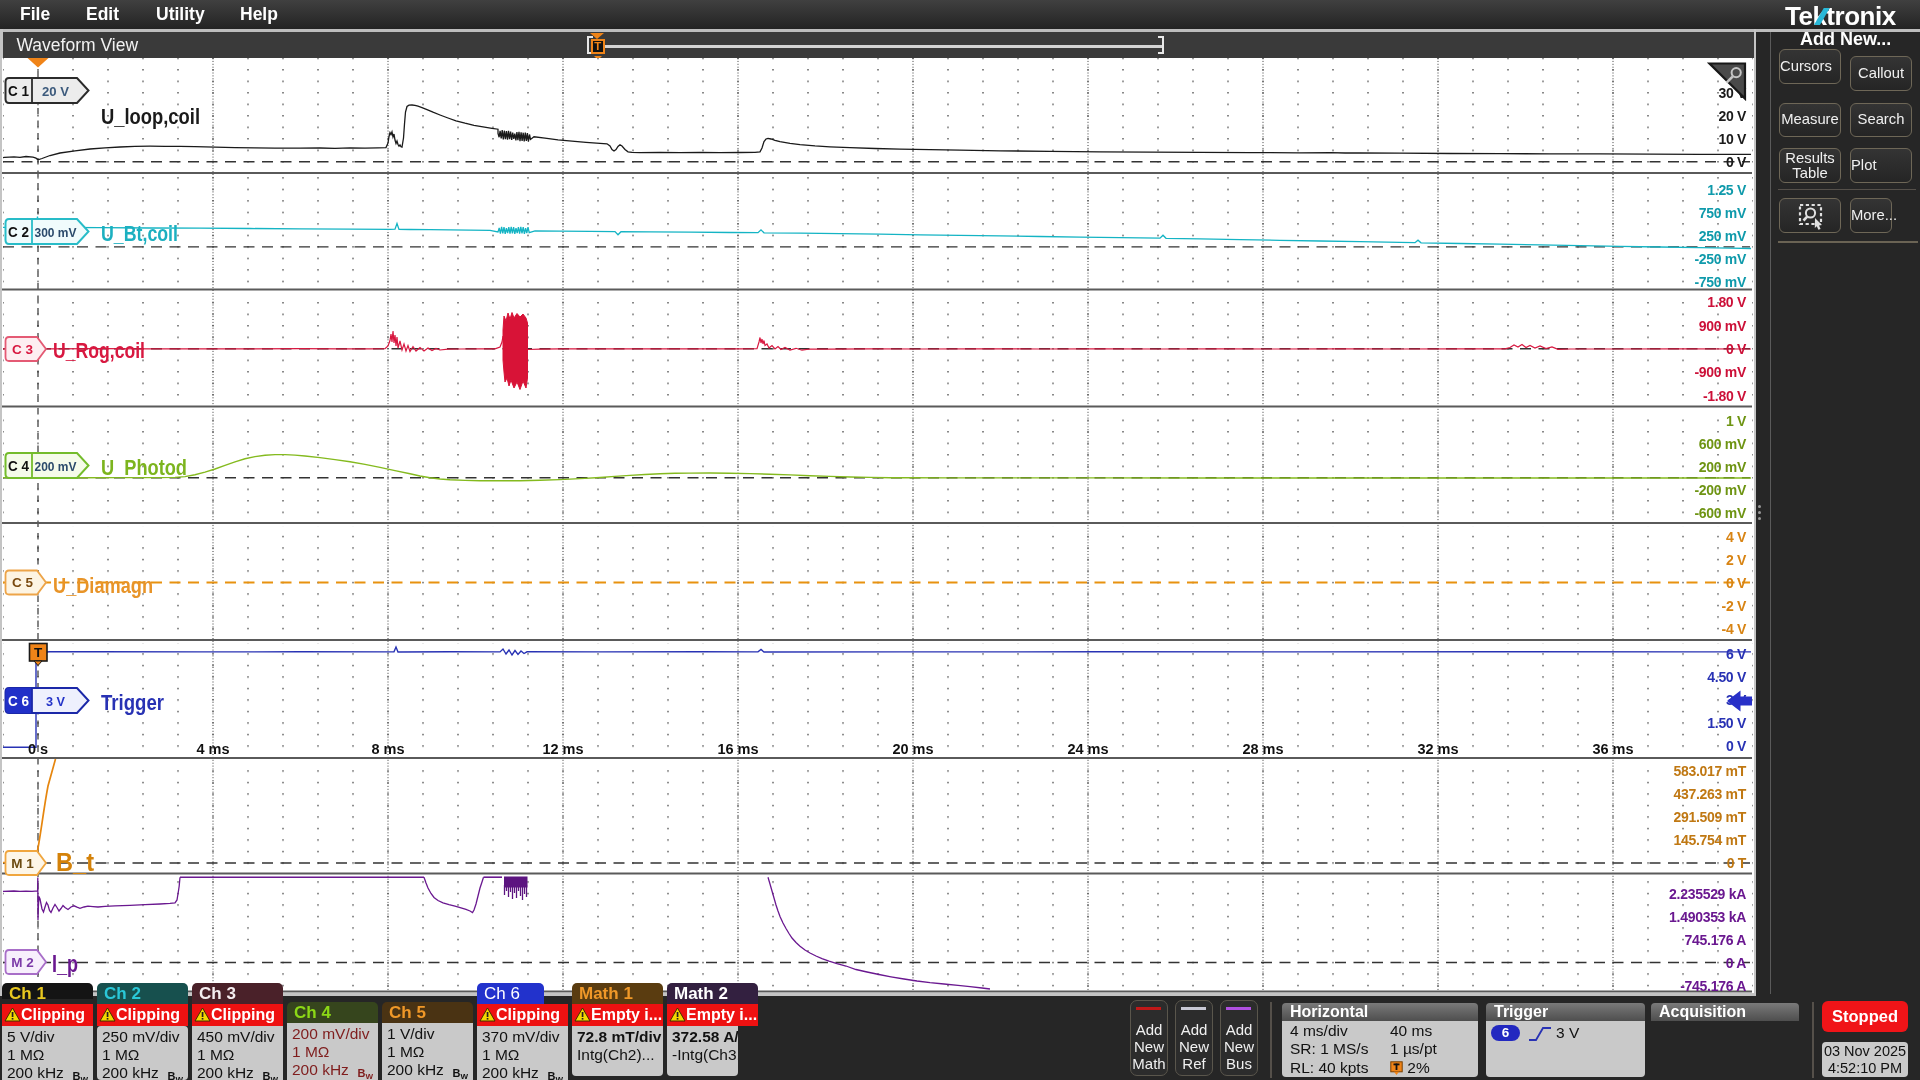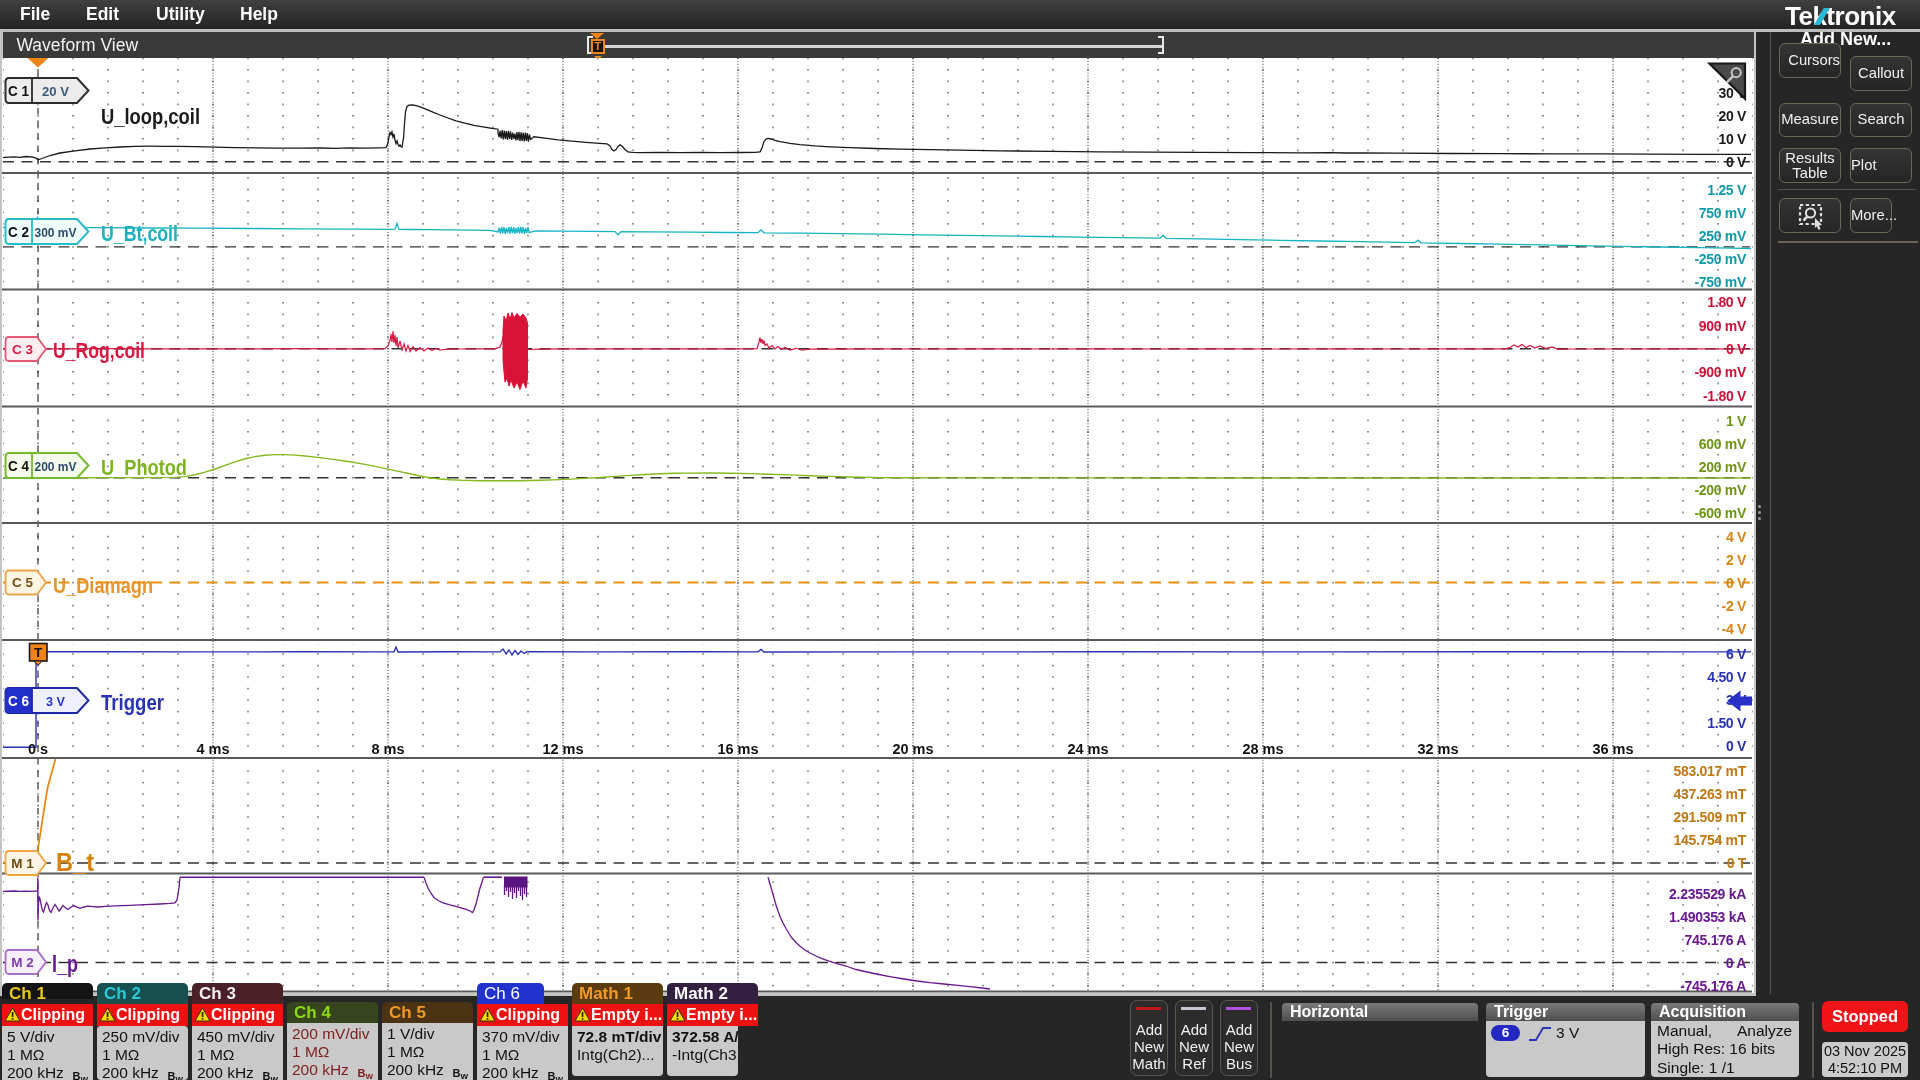--- a/index.html
+++ b/index.html
@@ -197,21 +197,21 @@
 <path d="M 1707.5,5.5 L 1743,5.5 L 1743,40.5 Z" fill="#4a4a4a" stroke="#181818" stroke-width="2.2"></path>
 <circle cx="1734.2" cy="14.6" r="4.6" fill="none" stroke="#c4c4c4" stroke-width="2"></circle>
 <line x1="1730.8" y1="18.4" x2="1724.6" y2="24.6" stroke="#c4c4c4" stroke-width="2.6"></line>
 </svg>
 <div class="abs" style="left:1756px;top:31.5px;width:164px;height:962px;background:#262626"></div>
 <div class="abs" style="left:1770px;top:31.5px;width:1px;height:962px;background:#5a5a5a"></div>
 <div class="abs" style="left:1757.5px;top:505px;width:3px;height:3px;border-radius:50%;background:#999"></div>
 <div class="abs" style="left:1757.5px;top:511px;width:3px;height:3px;border-radius:50%;background:#999"></div>
 <div class="abs" style="left:1757.5px;top:517px;width:3px;height:3px;border-radius:50%;background:#999"></div>
 <div class="abs" style="left:1800px;top:29px;color:#fff;font-size:18px;font-weight:bold">Add New...</div>
-<div class="abs" style="left:1779px;top:43px;width:62px;height:35px;background:linear-gradient(#343434,#252525);border:1.5px solid #6e6757;border-radius:6px;color:#f0f0f0;text-align:right;font-size:14.8px;line-height:32px">Cursors</div>
+<div class="abs" style="left:1779px;top:49px;width:62px;height:35px;background:linear-gradient(#343434,#252525);border:1.5px solid #6e6757;border-radius:6px;color:#f0f0f0;text-align:left;font-size:14.8px;line-height:32px">Cursors</div>
 <div class="abs" style="left:1850px;top:55.5px;width:62px;height:35px;background:linear-gradient(#343434,#252525);border:1.5px solid #6e6757;border-radius:6px;color:#f0f0f0;text-align:center;font-size:14.8px;line-height:32px">Callout</div>
 <div class="abs" style="left:1779px;top:103px;width:62px;height:34px;background:linear-gradient(#343434,#252525);border:1.5px solid #6e6757;border-radius:6px;color:#f0f0f0;text-align:center;font-size:14.8px;line-height:31px">Measure</div>
 <div class="abs" style="left:1850px;top:103px;width:62px;height:34px;background:linear-gradient(#343434,#252525);border:1.5px solid #6e6757;border-radius:6px;color:#f0f0f0;text-align:center;font-size:14.8px;line-height:31px">Search</div>
 <div class="abs" style="left:1779px;top:147.5px;width:62px;height:35px;background:linear-gradient(#343434,#252525);border:1.5px solid #6e6757;border-radius:6px;color:#f0f0f0;text-align:center;font-size:14.8px;line-height:15.5px;padding-top:2px">Results<br>Table</div>
 <div class="abs" style="left:1850px;top:147.5px;width:62px;height:35px;background:linear-gradient(#343434,#252525);border:1.5px solid #6e6757;border-radius:6px;color:#f0f0f0;text-align:left;font-size:14.8px;line-height:32px">Plot</div>
 <div class="abs" style="left:1850px;top:197.5px;width:42px;height:35px;background:linear-gradient(#343434,#252525);border:1.5px solid #6e6757;border-radius:6px;color:#f0f0f0;text-align:center;font-size:14.8px;line-height:32px">More...</div>
 <div class="abs" style="left:1779px;top:197.5px;width:62px;height:35px;background:linear-gradient(#343434,#252525);border:1.5px solid #6e6757;border-radius:6px;color:#f0f0f0;text-align:center">
 <svg width="34" height="30" style="margin-top:2px" viewBox="0 0 34 30">
       <rect x="7" y="4" width="21" height="19" fill="none" stroke="#e0e0e0" stroke-width="2.2" stroke-dasharray="3.2,2.6"></rect>
       <circle cx="17.5" cy="12" r="4.6" fill="none" stroke="#e0e0e0" stroke-width="2"></circle>
@@ -296,34 +296,41 @@
 <div class="abs" style="left:667px;top:1026px;width:71px;height:50px;background:#c9c9c9;border-radius:0 0 4px 4px;color:#111;font-size:15.5px;padding:2px 5px 0 5px;line-height:18.2px;white-space:nowrap;overflow:hidden">
     <div style="font-weight:bold">372.58 A/...</div>
     <div style="font-weight:normal">-Intg(Ch3...</div>
   </div>
 <div class="abs" style="left:1130px;top:1000px;width:38px;height:76px;background:#2c2c2c;border:1.5px solid #5a564c;border-radius:7px;color:#f0f0f0;font-size:15px;text-align:center;line-height:17px;padding-top:20px"><div class="abs" style="left:5px;top:6px;width:25px;height:2.5px;background:#c01818"></div>Add<br>New<br>Math</div>
 <div class="abs" style="left:1175px;top:1000px;width:38px;height:76px;background:#2c2c2c;border:1.5px solid #5a564c;border-radius:7px;color:#f0f0f0;font-size:15px;text-align:center;line-height:17px;padding-top:20px"><div class="abs" style="left:5px;top:6px;width:25px;height:2.5px;background:#c8c8d4"></div>Add<br>New<br>Ref</div>
 <div class="abs" style="left:1220px;top:1000px;width:38px;height:76px;background:#2c2c2c;border:1.5px solid #5a564c;border-radius:7px;color:#f0f0f0;font-size:15px;text-align:center;line-height:17px;padding-top:20px"><div class="abs" style="left:5px;top:6px;width:25px;height:2.5px;background:#b050e0"></div>Add<br>New<br>Bus</div>
 <div class="abs" style="left:1270px;top:1002px;width:1.5px;height:76px;background:#55504a"></div>
 <div class="abs" style="left:1282px;top:1003px;width:196px;height:74px;border-radius:4px;overflow:hidden">
     <div style="height:17.5px;background:linear-gradient(#7a7a7a,#4e4e4e);color:#fff;font-size:16px;font-weight:bold;padding-left:8px;line-height:17px">Horizontal</div>
+    <div style="height:56.5px;background:#c9c9c9;position:relative;font-size:15.5px;color:#111">
+<span class="abs" style="left:8px;top:1.0px">4 ms/div</span>
+<span class="abs" style="left:108px;top:1.0px">40 ms</span>
+<span class="abs" style="left:8px;top:19.5px">SR: 1 MS/s</span>
+<span class="abs" style="left:108px;top:19.5px">1 µs/pt</span>
+<span class="abs" style="left:8px;top:38.0px">RL: 40 kpts</span>
+<span class="abs" style="left:108px;top:38px"><svg width="13" height="15" viewBox="0 0 13 15" style="vertical-align:-3px">
+          <rect x="0.8" y="0.8" width="11.4" height="10" fill="#f08418" stroke="#7a4000" stroke-width="1"></rect>
+          <path d="M4,10.8 L9,10.8 L6.5,14 Z" fill="#f08418"></path>
+          <rect x="3.5" y="2.5" width="6" height="1.8" fill="#111"></rect>
+          <rect x="5.6" y="2.5" width="1.8" height="6.5" fill="#111"></rect>
+        </svg> 2%</span>
+</div>
   </div>
 <div class="abs" style="left:1486px;top:1003px;width:159px;height:74px;border-radius:4px;overflow:hidden">
     <div style="height:17.5px;background:linear-gradient(#7a7a7a,#4e4e4e);color:#fff;font-size:16px;font-weight:bold;padding-left:8px;line-height:17px">Trigger</div>
     <div style="height:56.5px;background:#c9c9c9;position:relative;font-size:15.5px;color:#111">
 <span class="abs" style="left:5px;top:4px;width:29px;height:16.5px;background:#2228c0;border-radius:8px;color:#fff;font-size:13.5px;font-weight:bold;text-align:center;line-height:16px">6</span>
 <svg class="abs" style="left:42px;top:5px" width="24" height="16" viewBox="0 0 24 16">
         <path d="M1,14 L8,14 L15,2 L23,2" fill="none" stroke="#2832b4" stroke-width="1.8"></path>
       </svg>
 <span class="abs" style="left:70px;top:3px">3 V</span>
 </div>
   </div>
 <div class="abs" style="left:1651px;top:1003px;width:148px;height:74px;border-radius:4px;overflow:hidden">
     <div style="height:17.5px;background:linear-gradient(#7a7a7a,#4e4e4e);color:#fff;font-size:16px;font-weight:bold;padding-left:8px;line-height:17px">Acquisition</div>
-    <div style="height:56.5px;background:#c9c9c9;position:relative;font-size:15.5px;color:#111">
-<span class="abs" style="left:6px;top:1px">Manual,</span>
-      <span class="abs" style="left:86px;top:1px">Analyze</span>
-<span class="abs" style="left:6px;top:19.5px">High Res: 16 bits</span>
-<span class="abs" style="left:6px;top:38px">Single: 1 /1</span>
-</div>
   </div>
 <div class="abs" style="left:1812px;top:1002px;width:1.5px;height:76px;background:#55504a"></div>
 <div class="abs" style="left:1822px;top:1001px;width:86px;height:31px;background:#f01418;border-radius:6px;color:#fff;font-size:16.5px;font-weight:bold;text-align:center;line-height:31px">Stopped</div>
 <div class="abs" style="left:1822px;top:1042px;width:86px;height:34.5px;background:#cbcbcb;border-radius:4px;color:#111;font-size:14.5px;text-align:center;line-height:16.5px;padding-top:1px">03 Nov 2025<br>4:52:10 PM</div>
 </body></html>

